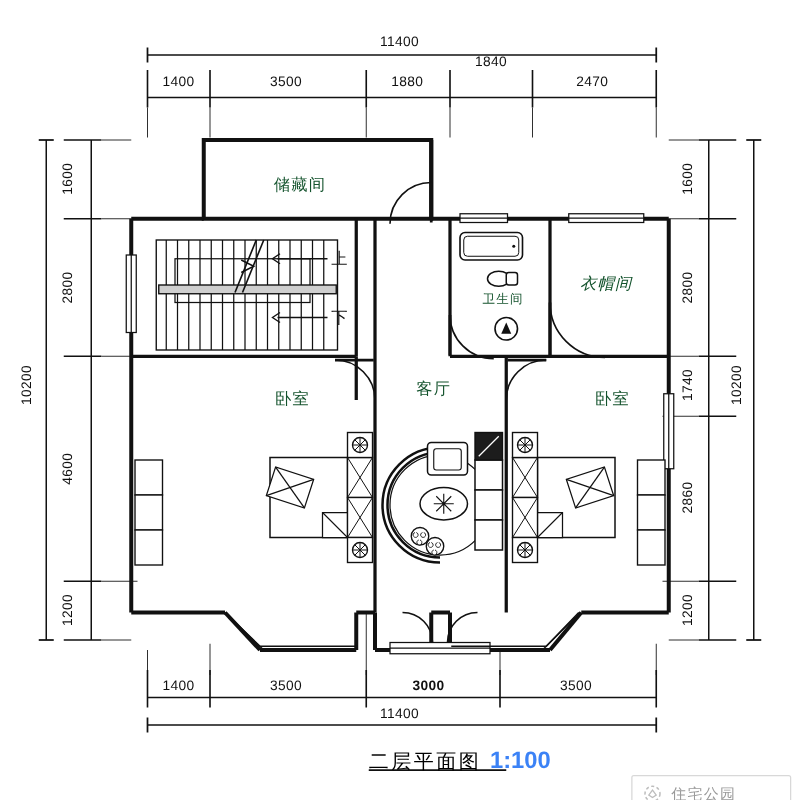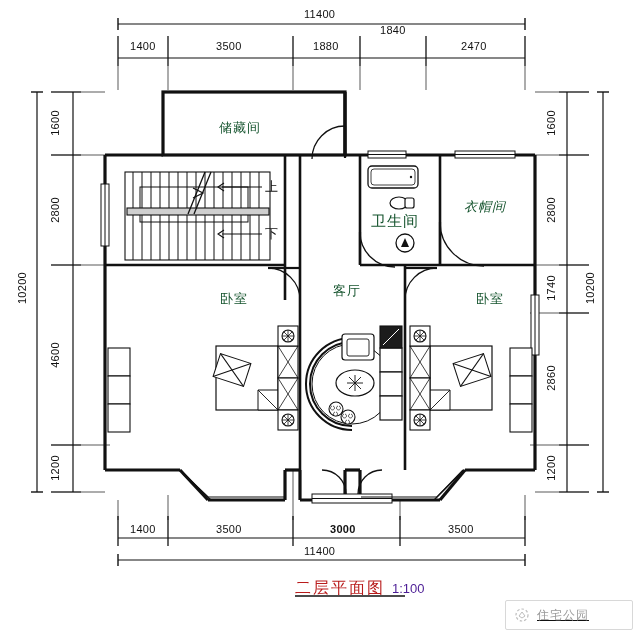--- a/index.html
+++ b/index.html
@@ -1,27 +1,27 @@
 <!DOCTYPE html>
 <html><head>
 <meta charset="utf-8">
 <style>
   html,body{margin:0;padding:0;background:#fff;}
   body{width:640px;height:640px;overflow:hidden;
        font-family:"Liberation Sans","DejaVu Sans",sans-serif;color:#111;}
-  #root{position:relative;width:640px;height:485px;background:#fff;}
+  #root{position:relative;width:640px;height:485px;background:#fff;margin-top:20px;}
   #plan{position:absolute;left:0;top:0;}
   .txt{position:absolute;white-space:nowrap;}
   .dimtxt{font-size:11px;color:#111;letter-spacing:.3px;}
   .vdim{transform-origin:50% 50%;}
   .room{font-size:13px;color:#14532d;letter-spacing:1px;}
   .arrowlbl{font-size:13px;}
   #titlewrap{position:absolute;left:295px;top:578px;display:flex;align-items:baseline;gap:7px;}
-  #titlewrap .maintitle{font-size:16px;letter-spacing:2px;color:#b91c1c;}
-  #titlewrap .scale{font-size:13px;color:#4c1d95;}
+  #titlewrap .maintitle{font-size:16px;letter-spacing:2px;color:#000000;}
+  #titlewrap .scale{font-size:19px;color:#3b82f6;font-weight:bold;}
   #wm{position:absolute;left:505px;top:600px;width:128px;height:30px;
       border:1px solid #d8d8d8;border-radius:2px;background:#fff;
       display:flex;align-items:center;gap:6px;padding-left:7px;box-sizing:border-box;text-decoration:underline;}
   #wm .wmtext{font-size:12px;color:#9a9a9a;letter-spacing:1px;}
 </style>
 </head>
 <body>
 
 <div id="root">
 
@@ -414,21 +414,21 @@
   <div class="txt dimtxt vdim" style="left:42px;top:462px;transform:rotate(-90deg);">1200</div>
 
   <div class="txt dimtxt vdim" style="left:574px;top:282px;transform:rotate(-90deg);">10200</div>
   <div class="txt dimtxt vdim" style="left:538px;top:117px;transform:rotate(-90deg);">1600</div>
   <div class="txt dimtxt vdim" style="left:538px;top:204px;transform:rotate(-90deg);">2800</div>
   <div class="txt dimtxt vdim" style="left:538px;top:282px;transform:rotate(-90deg);">1740</div>
   <div class="txt dimtxt vdim" style="left:538px;top:372px;transform:rotate(-90deg);">2860</div>
   <div class="txt dimtxt vdim" style="left:538px;top:462px;transform:rotate(-90deg);">1200</div>
 
   <div class="txt room" style="left:219px;top:119px;">储藏间</div>
-  <div class="txt room" style="left:371px;top:212px;font-size:15px;">卫生间</div>
+  <div class="txt room" style="left:386px;top:212px;font-size:10px;">卫生间</div>
   <div class="txt room" style="left:464px;top:198px;font-style:italic;">衣帽间</div>
   <div class="txt room" style="left:333px;top:282px;">客厅</div>
   <div class="txt room" style="left:220px;top:290px;">卧室</div>
   <div class="txt room" style="left:476px;top:290px;">卧室</div>
 
   <div class="txt arrowlbl" style="left:265px;top:178px;">上</div>
   <div class="txt arrowlbl" style="left:265px;top:225px;">下</div>
 
   <div id="titlewrap">
     <span class="maintitle">二层平面图</span>

